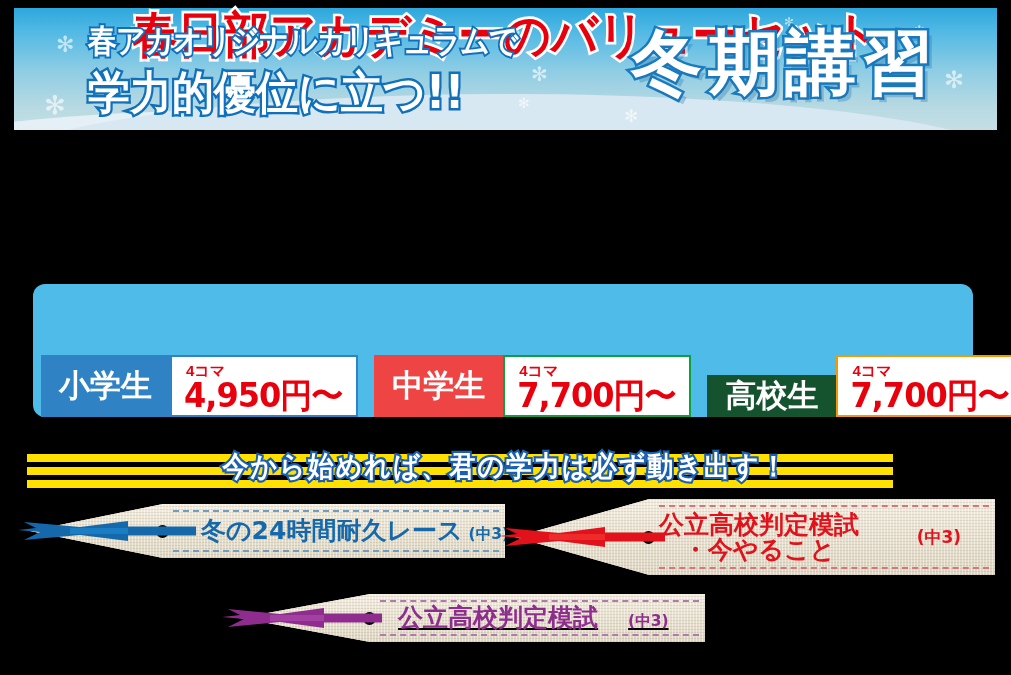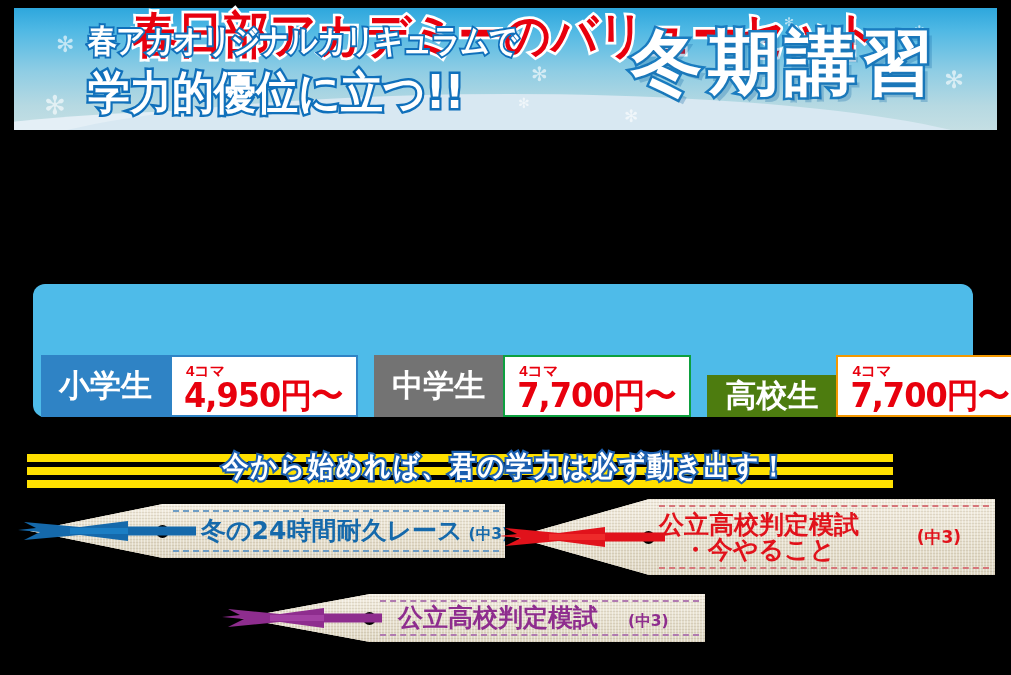--- a/index.html
+++ b/index.html
@@ -201,23 +201,23 @@
     color: #e8000d;
     line-height: 1;
     letter-spacing: -1px;
     white-space: nowrap;
     transform: scaleY(1.05);
     transform-origin: left center;
   }
   
   .card-es .pc-grade  { background: #2f83c5; }
   .card-es .pc-price  { border: 2px solid #2f83c5; }
-  .card-jh .pc-grade  { background: #737373; }
+  .card-jh .pc-grade  { background: #ef4444; }
   .card-jh .pc-price  { border: 2px solid #0da03f; }
-  .card-hs .pc-grade  { background: #4d7c0f; margin-top: 20px; }
+  .card-hs .pc-grade  { background: #14532d; margin-top: 20px; }
   .card-hs .pc-price  { border: 2px solid #f39800; }
 
   
   #stripebar {
     position: absolute;
     left: 27px; top: 452px;
     width: 866px; height: 37px;
     z-index: 2;
   }
   #stripebar .stripe {
@@ -307,21 +307,21 @@
   #tag1 .tag-note { color: #1569ab; margin-left: 6px; }
 
   
   #tag2 { left: 515px; top: 499px; width: 480px; height: 76px; }
   #tag2 .tag-body { width: 480px; }
   #tag2 .tag-stitch { border-color: #d6767a; }
   #tag2 .tag-label { color: #e1121b; font-size: 25px; margin-left: 30%; text-align: center; }
 
   
   #tag3 { left: 240px; top: 594px; width: 465px; height: 48px; }
-  #tag3 .tag-body { width: 465px; }
+  #tag3 .tag-body { width: 465px; text-decoration: underline; }
   #tag3 .tag-stitch { border-color: #b07ab0; }
   #tag3 .tag-label { color: #8e2d8e; font-size: 25px; margin-left: 34%; }
   #tag3 .tag-note { color: #8e2d8e; margin-left: 30px; }
 
   .st-top { top: 6px; }
   .st-bot { bottom: 6px; }
 
   
   .t2lines { display: flex; flex-direction: column; align-items: center; }
   .t2note-wrap {

